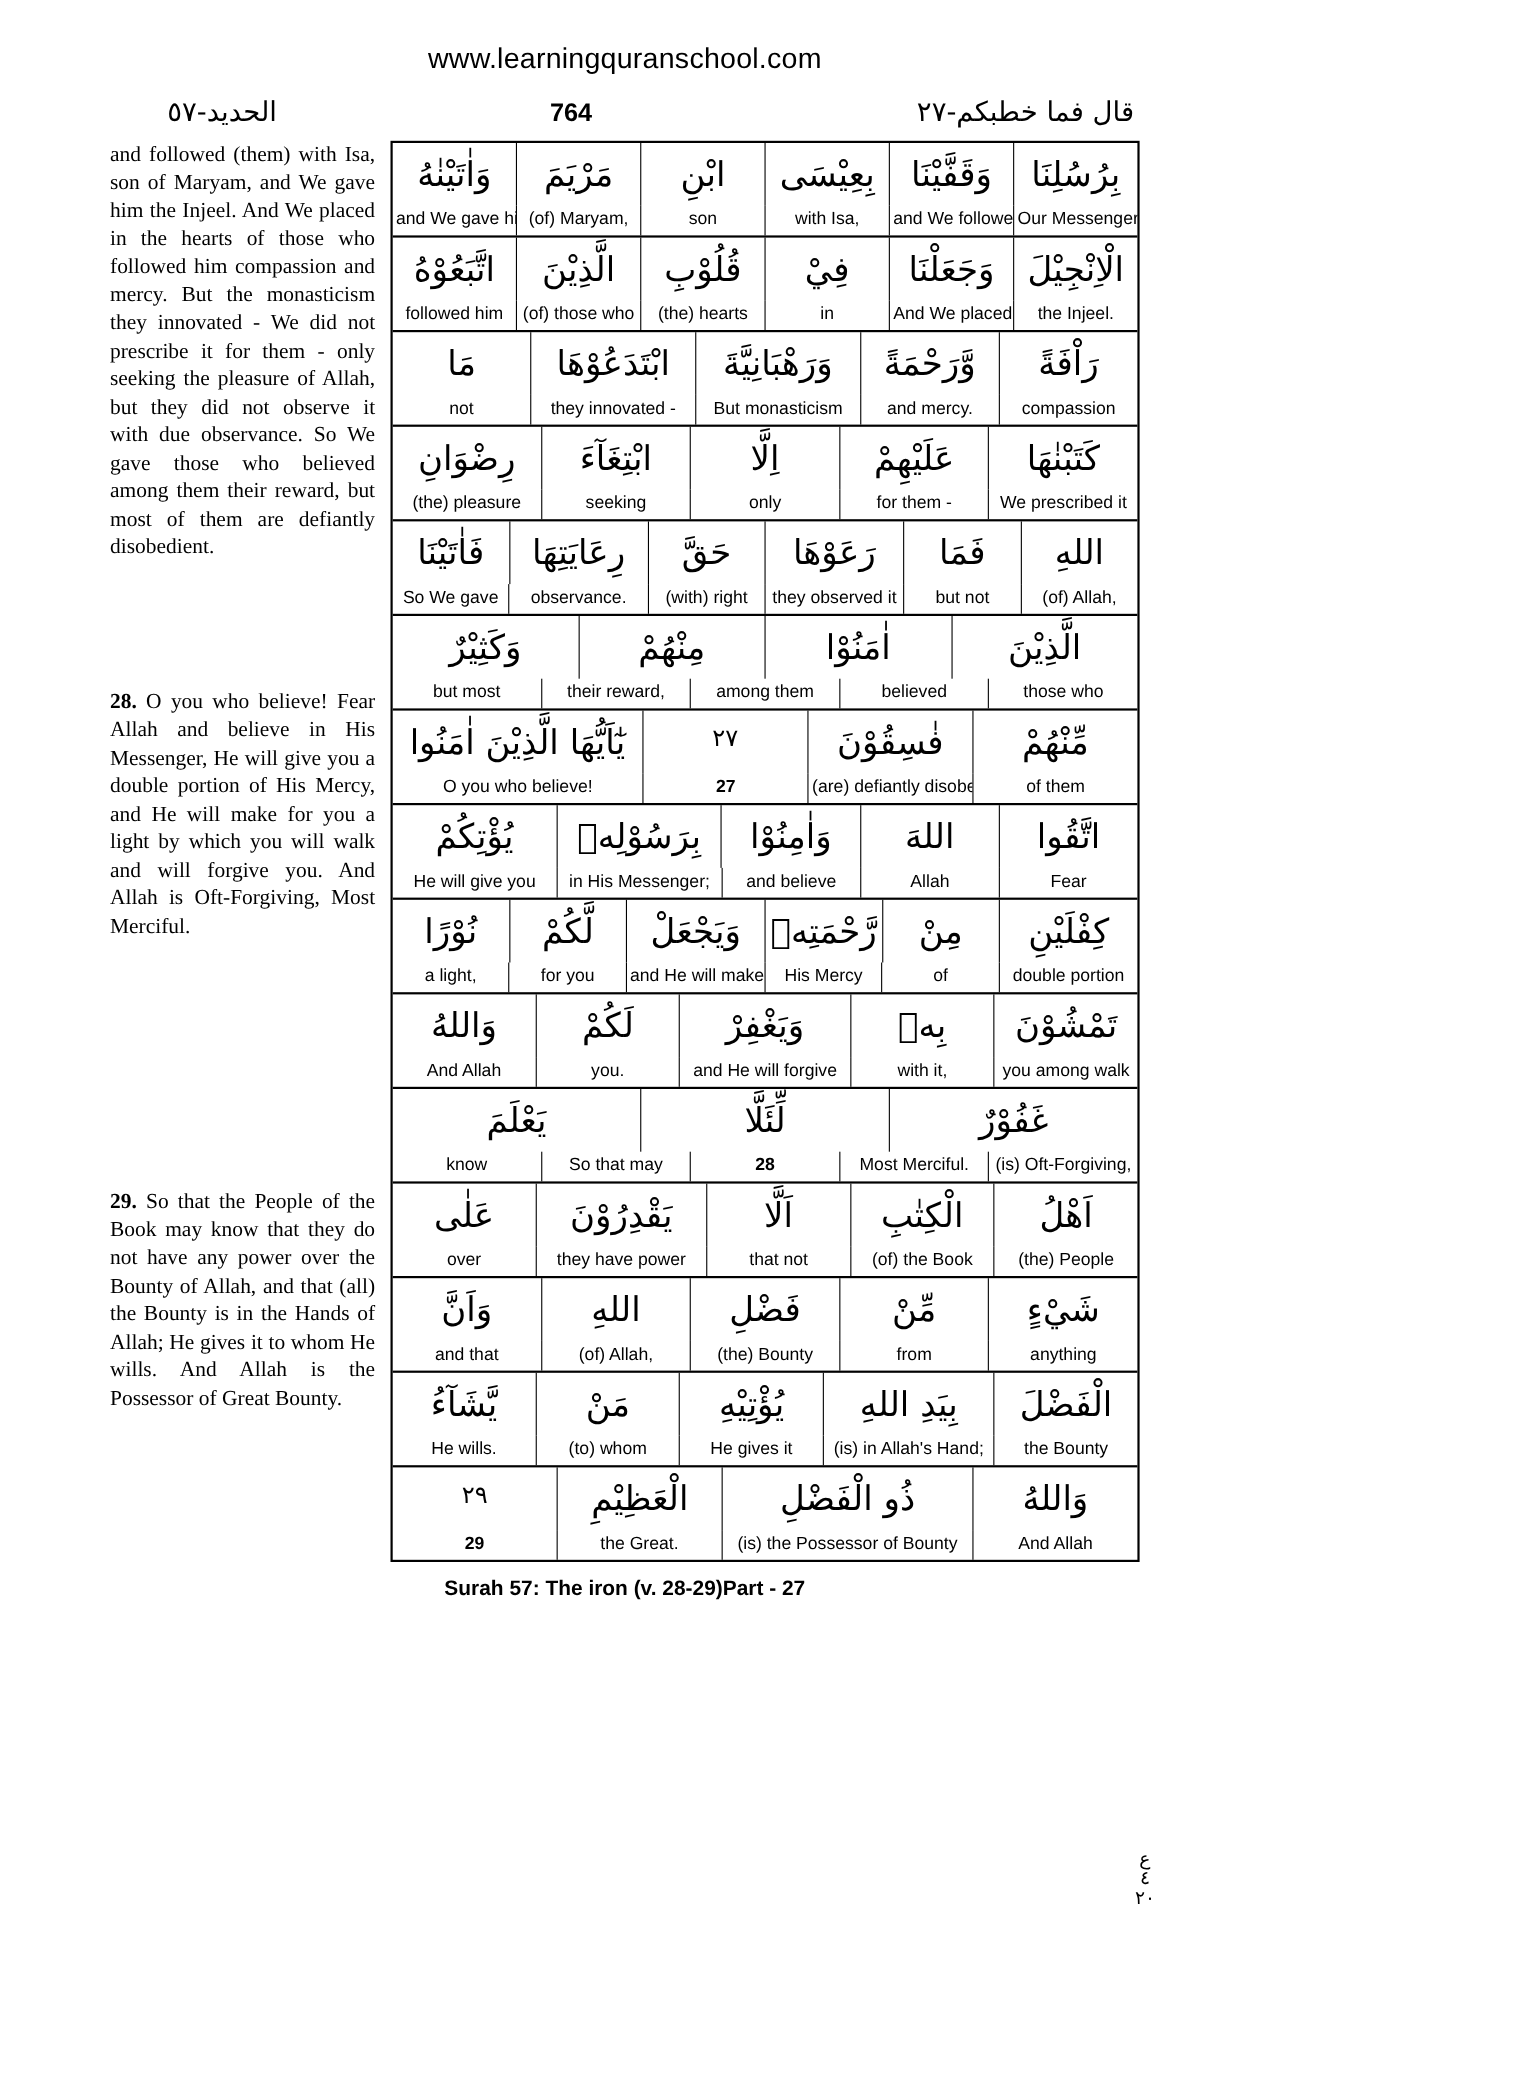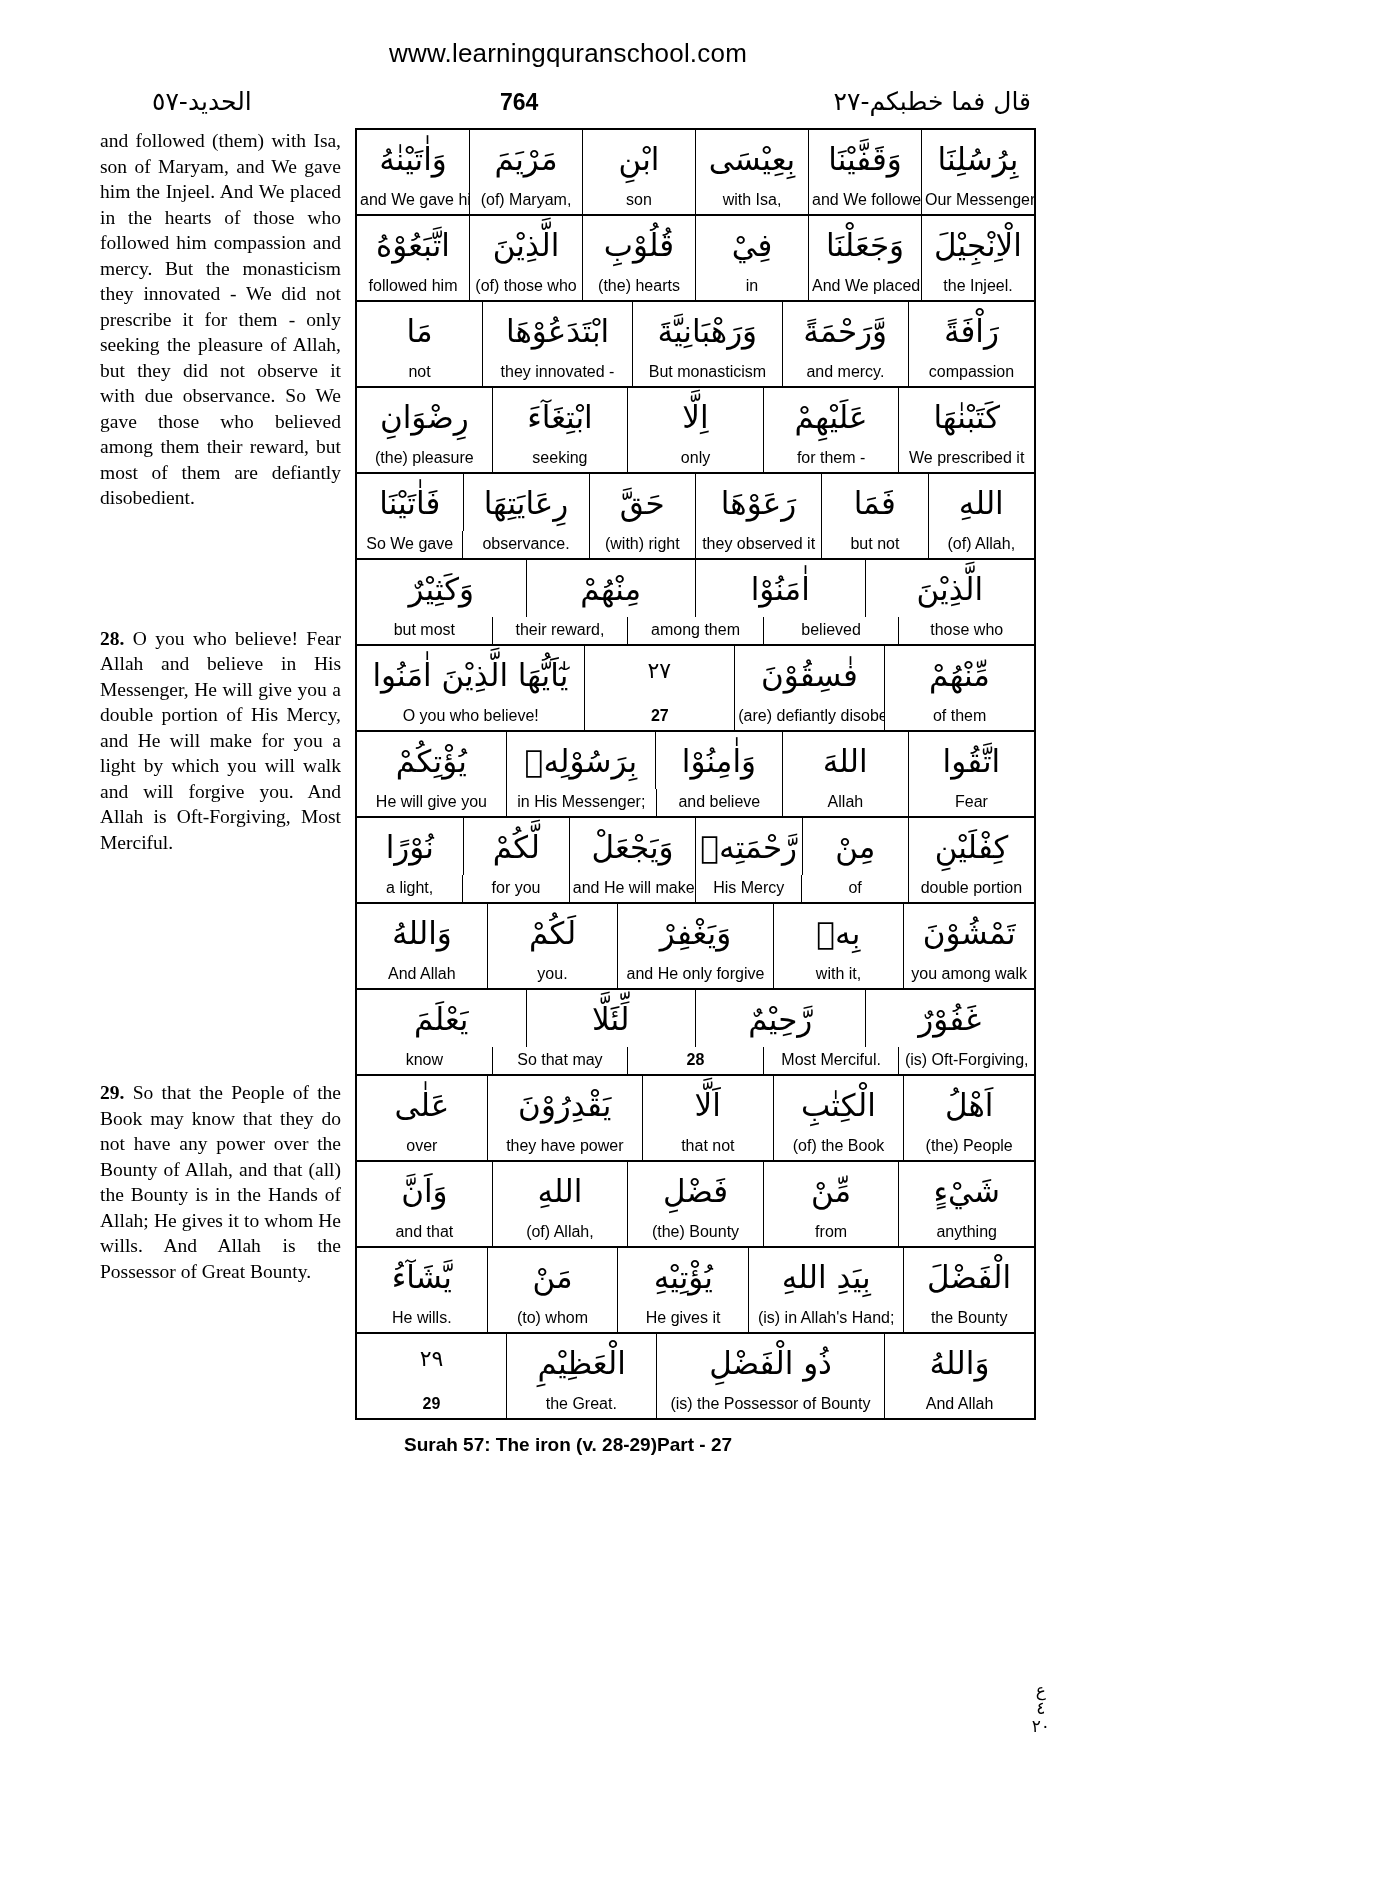--- a/index.html
+++ b/index.html
@@ -319,28 +319,27 @@
       <div class="ayah-row ar">
         <div class="ayah-cell ar-cell">تَمْشُوْنَ</div>
         <div class="ayah-cell ar-cell">بِهٖ</div>
         <div class="ayah-cell ar-cell w-med">وَيَغْفِرْ</div>
         <div class="ayah-cell ar-cell">لَكُمْ</div>
         <div class="ayah-cell ar-cell">وَاللهُ</div>
       </div>
       <div class="en-row">
         <div class="en-cell">you among walk</div>
         <div class="en-cell">with it,</div>
-        <div class="en-cell w-med">and He only forgive</div>
+        <div class="en-cell w-med">and He will forgive</div>
         <div class="en-cell">you.</div>
         <div class="en-cell">And Allah</div>
       </div>
 
       <div class="ayah-row ar">
         <div class="ayah-cell ar-cell">غَفُوْرٌ</div>
-        <div class="ayah-cell ar-cell">رَّحِيْمٌ</div>
         <div class="ayah-cell ar-cell">لِّئَلَّا</div>
         <div class="ayah-cell ar-cell">يَعْلَمَ</div>
       </div>
       <div class="en-row">
         <div class="en-cell">(is) Oft-Forgiving,</div>
         <div class="en-cell">Most Merciful.</div>
         <div class="en-cell" style="font-weight:bold;">28</div>
         <div class="en-cell">So that may</div>
         <div class="en-cell">know</div>
       </div>

